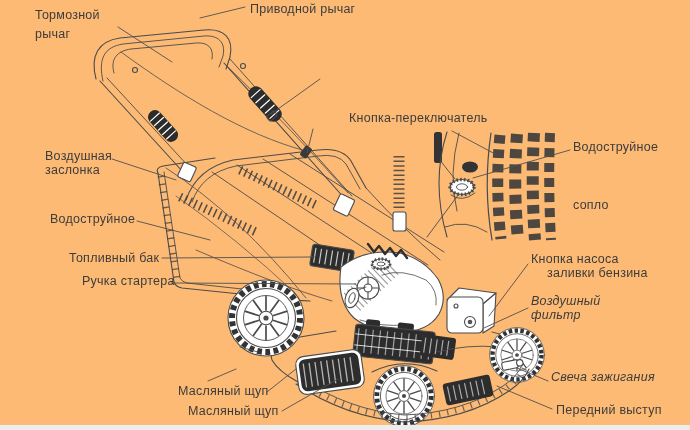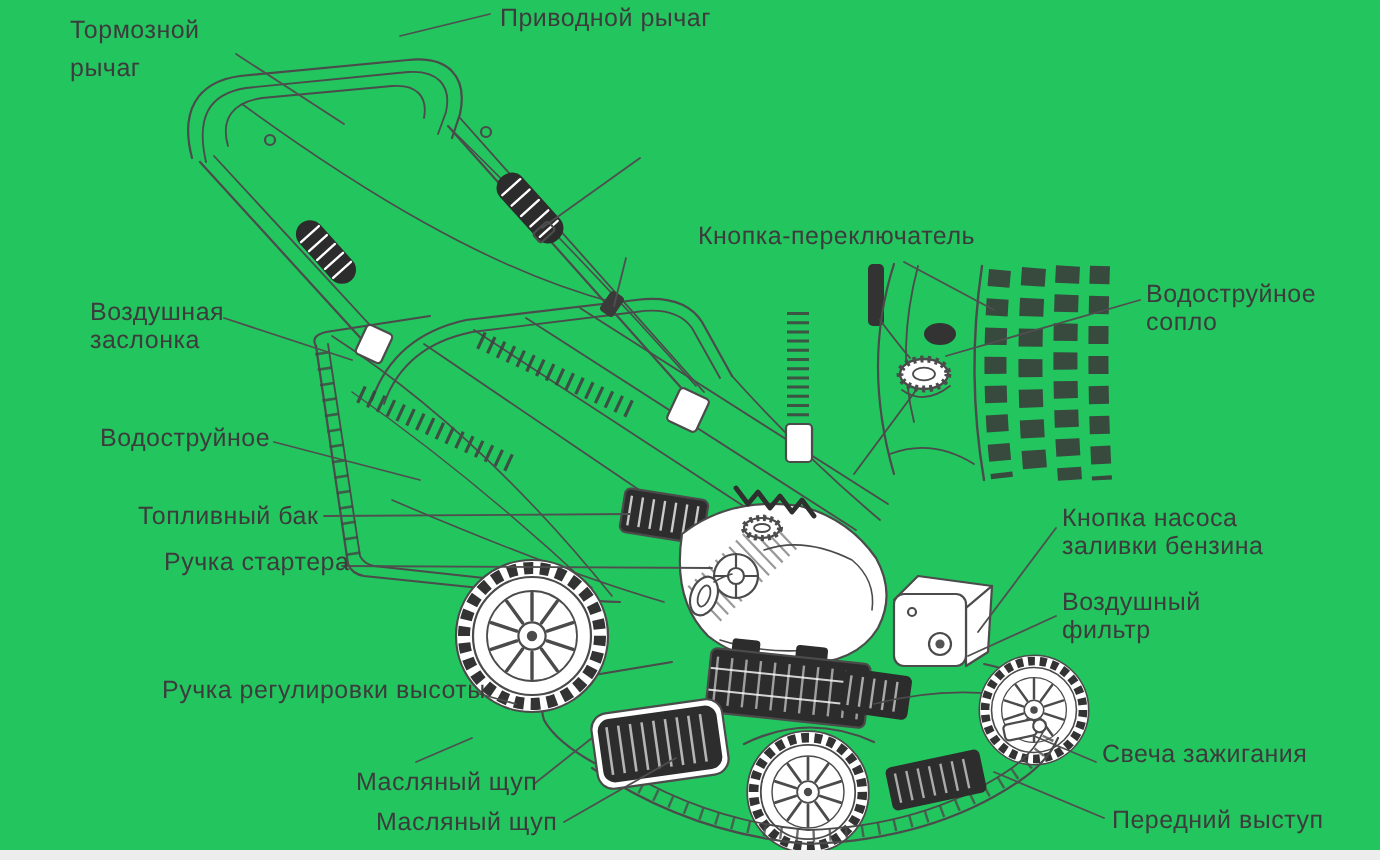--- a/index.html
+++ b/index.html
@@ -1,18 +1,18 @@
 <!DOCTYPE html>
 <html><head>
 <meta charset="utf-8">
 <title>Diagram</title>
 <style>
   html,body{margin:0;padding:0;background:#ffffff;}
   body{width:690px;height:430px;overflow:hidden;}
-  .stage{position:relative;width:690px;height:430px;background:#22c55e;
+  .stage{position:relative;width:690px;height:430px;background:#fdba74;
          font-family:"Liberation Sans",sans-serif;}
   .stage svg{position:absolute;left:0;top:0;}
   #labels{position:absolute;left:0;top:0;width:100%;height:100%;}
   .label{position:absolute;color:#3c3c3c;font-size:12.5px;letter-spacing:.25px;
          white-space:nowrap;}
   .label .ln{display:block;}
   .scan-strip{position:absolute;left:0;bottom:0;width:100%;height:5px;background:#ededed;}
 </style>
 </head>
 <body>
@@ -248,53 +248,50 @@
         <span class="ln" style="line-height: 19px;">рычаг</span>
       </div>
       <div class="label" style="left: 250px; top: 2px;">
         <span class="ln" style="line-height: 14px;">Приводной рычаг</span>
       </div>
       <div class="label" style="left: 317px; top: 111px;">
         <span class="ln" style="line-height: 14px; margin-left: 32px;">Кнопка-переключатель</span>
       </div>
       <div class="label" style="left: 573px; top: 140px;">
         <span class="ln" style="line-height: 14px;">Водоструйное</span>
-        <span class="ln" style="line-height: 14px;">сопло</span>
+        <span class="ln" style="line-height: 14px; margin-top: 44px;">сопло</span>
       </div>
       <div class="label" style="left: 45px; top: 149px;">
         <span class="ln" style="line-height: 14px;">Воздушная</span>
         <span class="ln" style="line-height: 14px;">заслонка</span>
       </div>
       <div class="label" style="left: 50px; top: 212px;">
         <span class="ln" style="line-height: 14px;">Водоструйное</span>
       </div>
       <div class="label" style="left: 82px; top: 274px;">
         <span class="ln" style="line-height: 14px;">Ручка стартера</span>
       </div>
       <div class="label" style="left: 69px; top: 251px;">
         <span class="ln" style="line-height: 14px;">Топливный бак</span>
       </div>
-      <div class="label" style="left: 81px; top: 338px;">
-        <span class="ln" style="line-height: 14px;">Ручка регулировки высоты</span>
-      </div>
       <div class="label" style="left: 178px; top: 384px;">
         <span class="ln" style="line-height: 14px;">Масляный щуп</span>
       </div>
       <div class="label" style="left: 188px; top: 404px;">
         <span class="ln" style="line-height: 14px;">Масляный щуп</span>
       </div>
       <div class="label" style="left: 531px; top: 252px;">
         <span class="ln" style="line-height: 14px;">Кнопка насоса</span>
-        <span class="ln" style="line-height: 14px;">заливки бензина</span>
-      </div>
-      <div class="label" style="left: 531px; top: 294px;">
+        <span class="ln" style="line-height: 14px; margin-left: 16px;">заливки бензина</span>
+      </div>
+      <div class="label" style="left: 531px; top: 294px; font-style: italic;">
         <span class="ln" style="line-height: 14px;">Воздушный</span>
         <span class="ln" style="line-height: 14px;">фильтр</span>
       </div>
       <div class="label" style="left: 551px; top: 370px;">
-        <span class="ln" style="line-height: 14px;">Свеча зажигания</span>
+        <span class="ln" style="line-height: 14px; font-style: italic;">Свеча зажигания</span>
       </div>
       <div class="label" style="left: 556px; top: 403px;">
         <span class="ln" style="line-height: 14px;">Передний выступ</span>
       </div>
     </div>
   <div class="scan-strip"></div>
 </div>
 
 </body></html>

